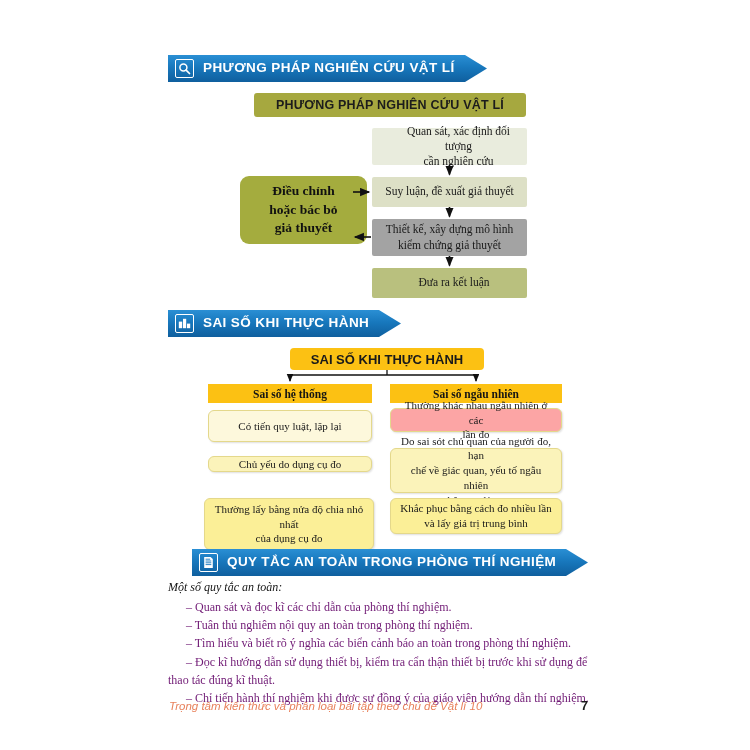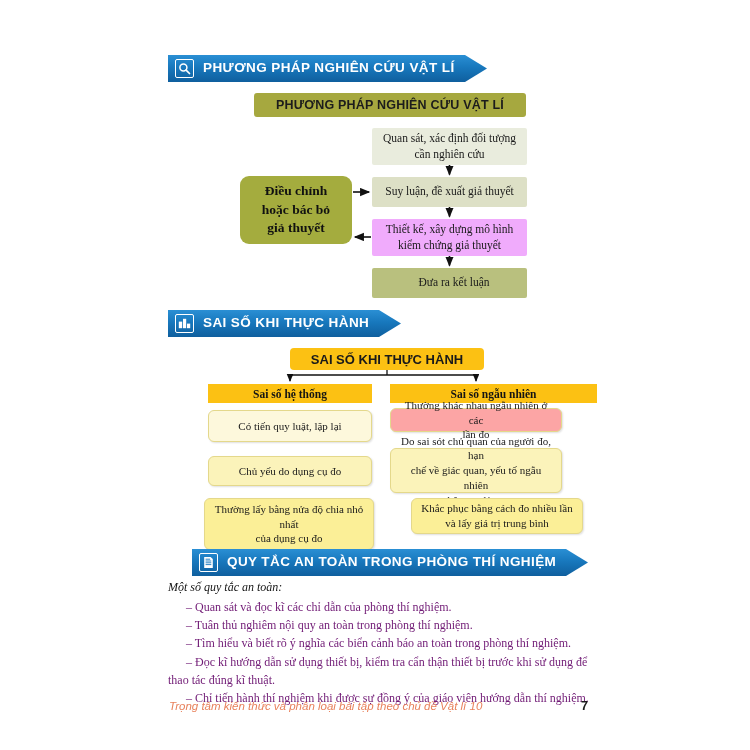--- a/index.html
+++ b/index.html
@@ -214,25 +214,25 @@
               <stop offset="100%" stop-color="#0f5f9e"></stop>
         </linearGradient>
           </defs>
         <polygon points="0,0 22,13.5 0,27" fill="url(#bg1)"></polygon>
       </svg>
     </div>
   </div>
 
   <div class="fc-title" style="left:254px; top:93px; width:272px; height:24px;">PHƯƠNG PHÁP NGHIÊN CỨU VẬT LÍ</div>
 
-  <div class="fc-side" style="left:240px; top:176px; width:112px; height:68px;">Điều chỉnh<br>hoặc bác bỏ<br>giả thuyết</div>
-
-  <div class="fc-step" style="left:372px; top:128px; width:155px; height:37px; background:#e9ecdd;">Quan sát, xác định đối tượng<br>cần nghiên cứu</div>
+  <div class="fc-side" style="left:240px; top:176px; width:127px; height:68px;">Điều chỉnh<br>hoặc bác bỏ<br>giả thuyết</div>
+
+  <div class="fc-step" style="left:372px; top:128px; width:155px; height:37px; background:#e9ecdd;padding-left:24px;">Quan sát, xác định đối tượng<br>cần nghiên cứu</div>
   <div class="fc-step" style="left:372px; top:177px; width:155px; height:30px; background:#dde0c6;">Suy luận, đề xuất giả thuyết</div>
-  <div class="fc-step" style="left:372px; top:219px; width:155px; height:37px; background:#f0abfc;">Thiết kế, xây dựng mô hình<br>kiểm chứng giả thuyết</div>
+  <div class="fc-step" style="left:372px; top:219px; width:155px; height:37px; background:#a3a3a3;">Thiết kế, xây dựng mô hình<br>kiểm chứng giả thuyết</div>
   <div class="fc-step" style="left:372px; top:268px; width:155px; height:30px; background:#b9c07e;padding-left:15px;">Đưa ra kết luận</div>
 
   <svg class="arrow-svg" style="left:0px; top:0px; width:750px; height:330px;">
     <defs>
       <marker id="ar" markerWidth="7" markerHeight="7" refX="5.6" refY="2.6" orient="auto">
         <polygon points="0,0 6.4,2.6 0,5.2" fill="#111111"></polygon>
       </marker>
     </defs>
 
     <line x1="449.5" y1="165" x2="449.5" y2="174.5" stroke="#111111" stroke-width="1.6" marker-end="url(#ar)"></line>
@@ -258,42 +258,42 @@
     <div class="banner-tip">
       <svg width="22" height="27" viewBox="0 0 22 27">
         <polygon points="0,0 22,13.5 0,27" fill="url(#bg1)"></polygon>
       </svg>
     </div>
   </div>
 
   <div class="y-title" style="left:290px; top:348px; width:194px; height:22px;">SAI SỐ KHI THỰC HÀNH</div>
 
   <div class="y-head" style="left:208px; top:384px; width:164px; height:19px;">Sai số hệ thống</div>
-  <div class="y-head" style="left:390px; top:384px; width:207px; height:19px;">Sai số ngẫu nhiên</div>
+  <div class="y-head" style="left:390px; top:384px; width:172px; height:19px;">Sai số ngẫu nhiên</div>
 
   <svg class="arrow-svg" style="left:0px; top:340px; width:750px; height:60px;">
     <defs>
       <marker id="ar2" markerWidth="7" markerHeight="7" refX="5.6" refY="2.6" orient="auto">
         <polygon points="0,0 6.4,2.6 0,5.2" fill="#111111"></polygon>
       </marker>
     </defs>
     <line x1="387" y1="30" x2="387" y2="35" stroke="#111111" stroke-width="1.3"></line>
     <line x1="290" y1="35" x2="476" y2="35" stroke="#111111" stroke-width="1.3"></line>
     <line x1="290" y1="35" x2="290" y2="41" stroke="#111111" stroke-width="1.3" marker-end="url(#ar2)"></line>
     <line x1="476" y1="35" x2="476" y2="41" stroke="#111111" stroke-width="1.3" marker-end="url(#ar2)"></line>
   </svg>
 
   <div class="y-cell" style="left:208px; top:410px; width:164px; height:32px; background:#fdf8dc;">Có tiến quy luật, lặp lại</div>
   <div class="y-cell" style="left:390px; top:408px; width:172px; height:24px; background:#fca5a5;">Thường khác nhau ngẫu nhiên ở các<br>lần đo</div>
 
-  <div class="y-cell" style="left:208px; top:456px; width:164px; height:30px; background:#fbf3ba;">Chủ yếu do dụng cụ đo</div>
+  <div class="y-cell" style="left:208px; top:456px; width:164px; height:16px; background:#fbf3ba;">Chủ yếu do dụng cụ đo</div>
   <div class="y-cell" style="left:390px; top:448px; width:172px; height:45px; background:#fbf3ba;">Do sai sót chủ quan của người đo, hạn<br>chế về giác quan, yếu tố ngẫu nhiên<br>bên ngoài,…</div>
 
   <div class="y-cell" style="left:204px; top:498px; width:170px; height:52px; background:#fbef97;">Thường lấy bằng nửa độ chia nhỏ nhất<br>của dụng cụ đo</div>
-  <div class="y-cell" style="left:390px; top:498px; width:172px; height:36px; background:#fbef97;margin-left:21px;">Khắc phục bằng cách đo nhiều lần<br>và lấy giá trị trung bình</div>
+  <div class="y-cell" style="left:390px; top:498px; width:172px; height:36px; background:#fbef97;">Khắc phục bằng cách đo nhiều lần<br>và lấy giá trị trung bình</div>
 
   <div class="banner" style="left:168px; top:549px;padding-left:24px;">
     <div class="banner-body">
       <span class="banner-icon">
         <svg width="13" height="13" viewBox="0 0 13 13">
           <path d="M2.2 0.9 H8.6 L10.8 3.1 V12.1 H2.2 Z" fill="#ffffff"></path>
           <line x1="3.6" y1="3.2" x2="8.2" y2="3.2" stroke="#1878bd" stroke-width="0.9"></line>
           <line x1="3.6" y1="5.0" x2="9.3" y2="5.0" stroke="#1878bd" stroke-width="0.9"></line>
           <line x1="3.6" y1="6.8" x2="9.3" y2="6.8" stroke="#1878bd" stroke-width="0.9"></line>
           <line x1="3.6" y1="8.6" x2="9.3" y2="8.6" stroke="#1878bd" stroke-width="0.9"></line>

